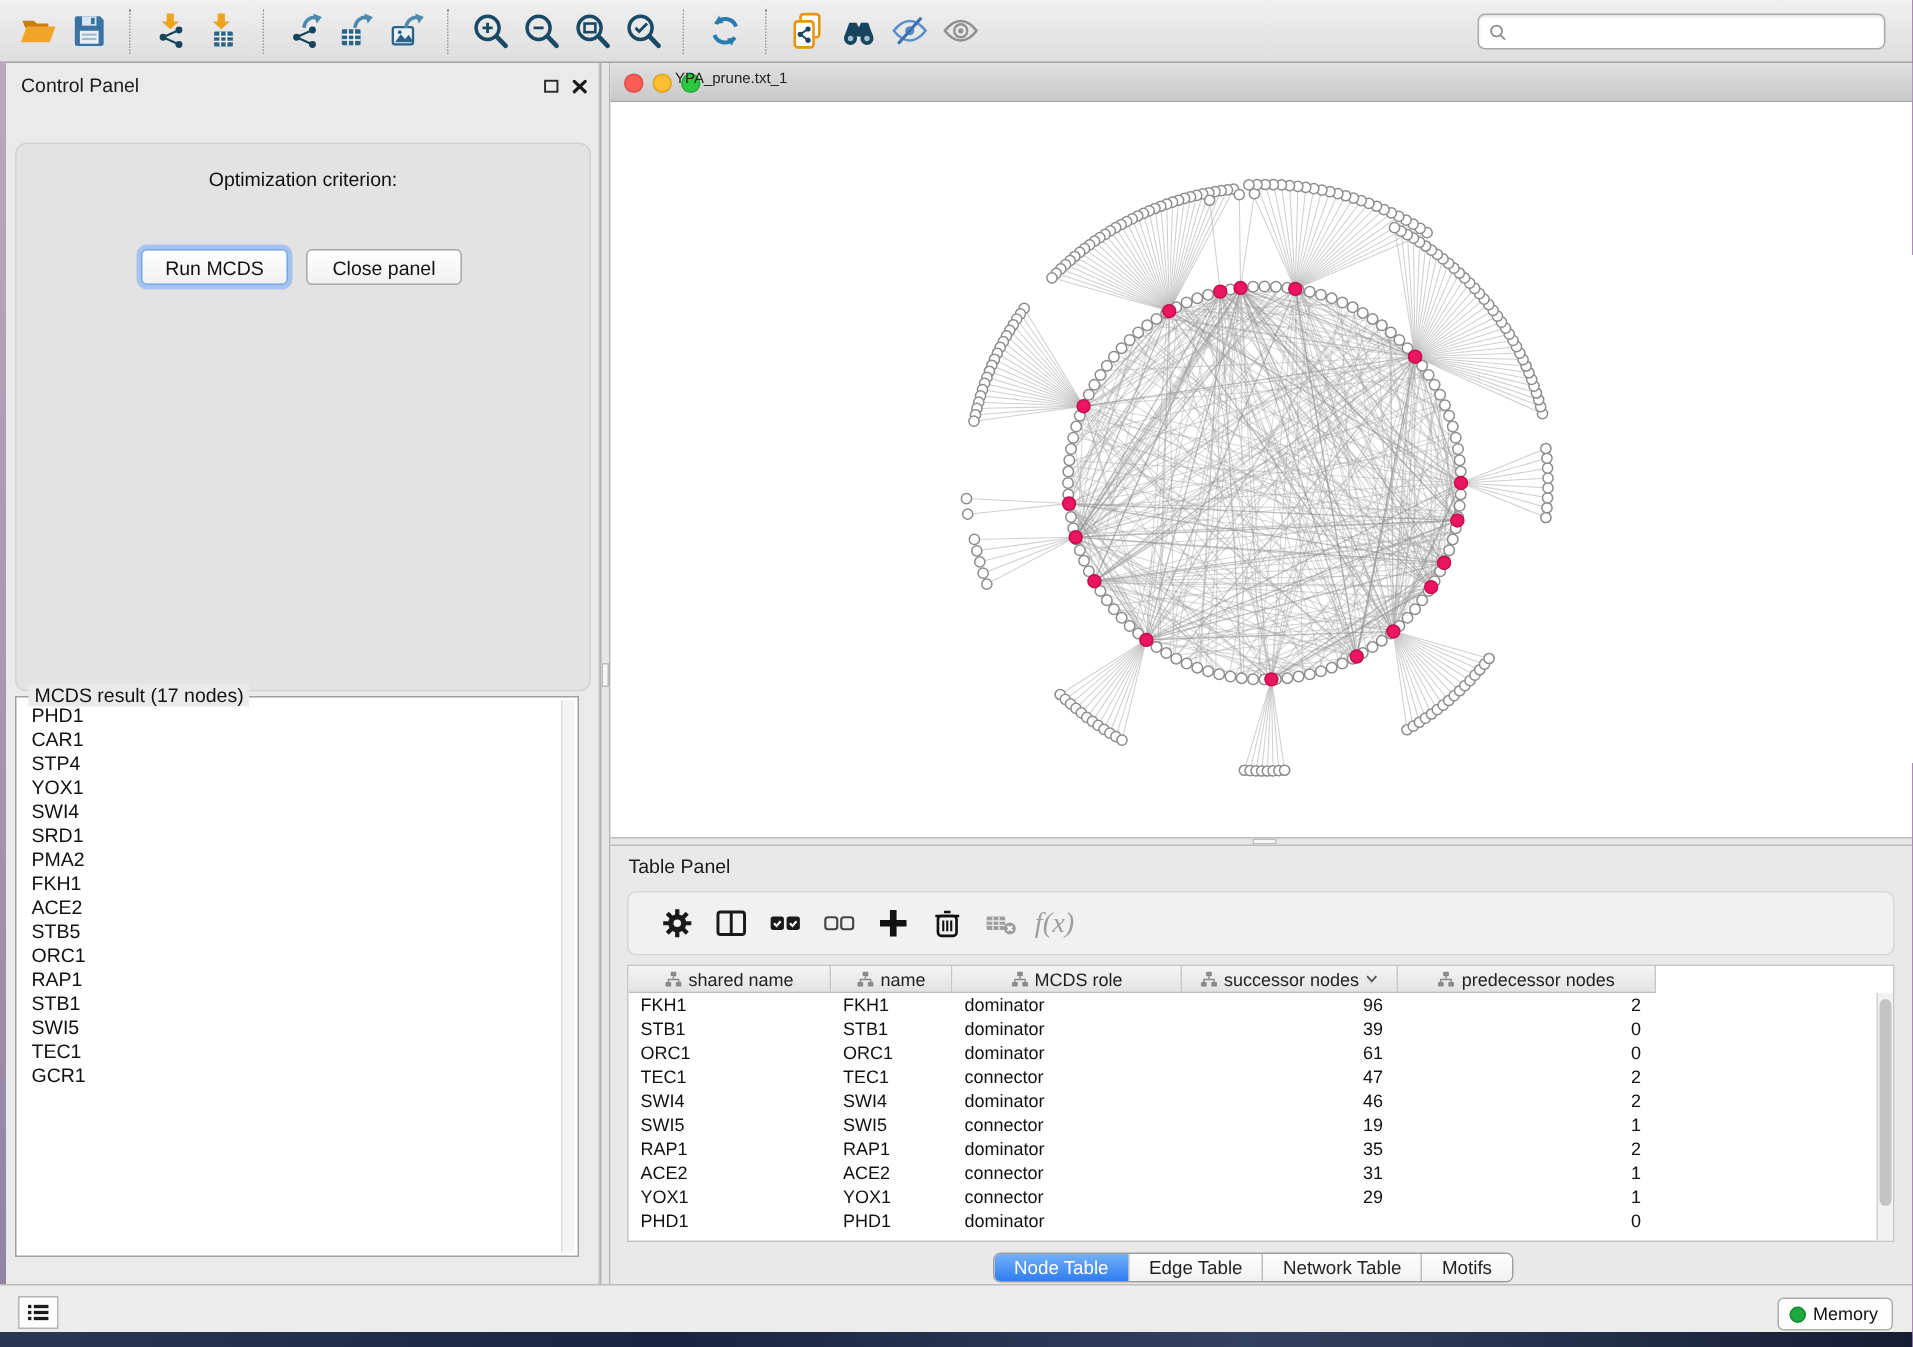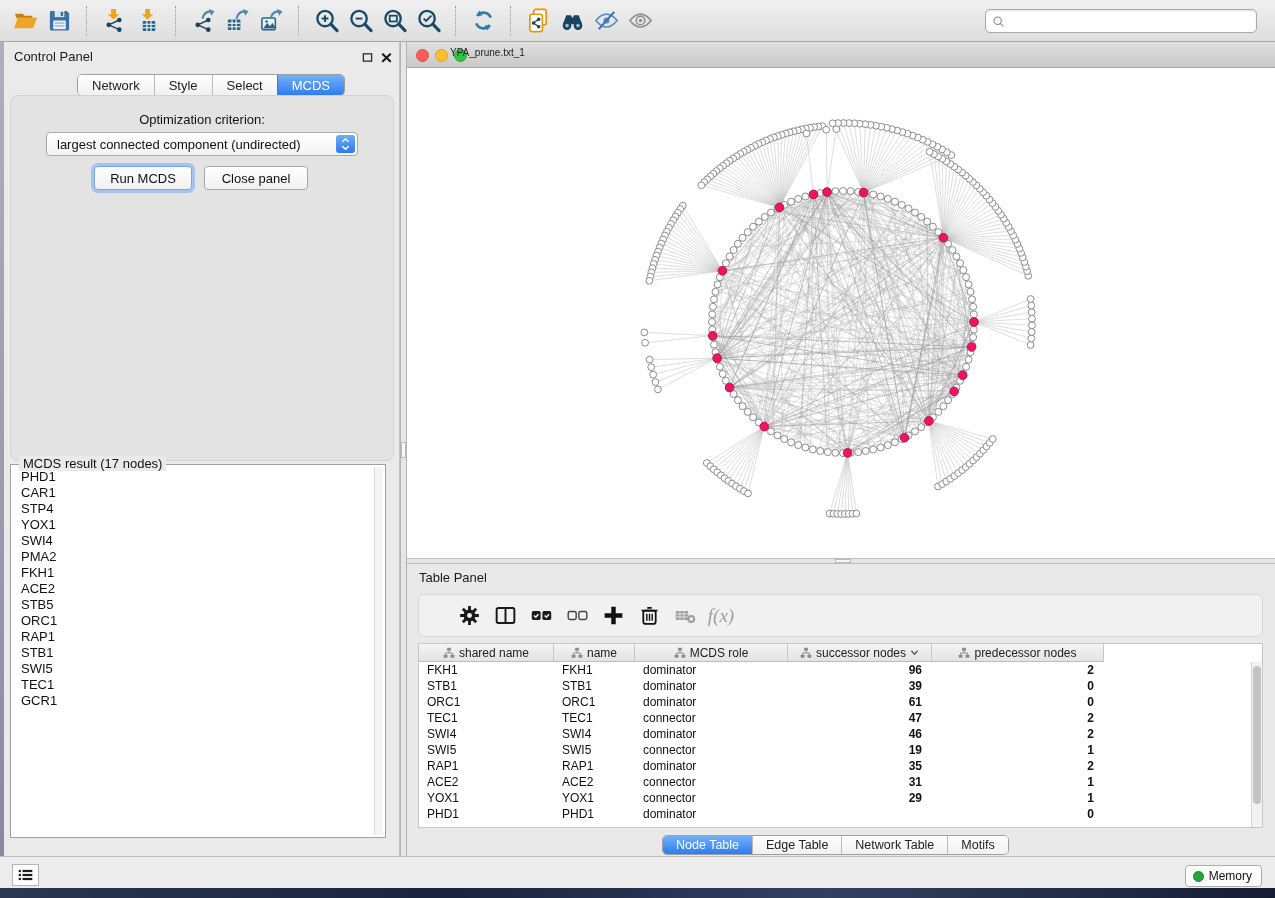--- a/index.html
+++ b/index.html
@@ -77,37 +77,37 @@
   .net-title { position:absolute; left:0; top:5px; width:100%; text-align:left; font-size:10px; color:#222;margin-left:43px; }
   .tlight { position:absolute; top:7px; width:13px; height:13px; border-radius:50%; }
   .tl-red { left:9px; background:#fb5d56; border:1px solid #e04b42; }
   .tl-yellow { left:28px; background:#fdbe30; border:1px solid #dfa023; }
   .tl-green { left:47px; background:#2cc83f; border:1px solid #26ab34; }
   #graph { position:absolute; left:0; top:26px; }
 
   
   .table-panel { position:absolute; left:407px; top:564px; width:868px; height:292px; background:#e9e9e9; }
   .tp-toolbar { position:absolute; left:11px; top:30px; width:845px; height:43px; background:#f1f1f1;
-    border:1px solid #d6d6d6; border-radius:6px; display:flex; align-items:center; padding-left:32px; }
+    border:1px solid #d6d6d6; border-radius:6px; display:flex; align-items:center; padding-left:14px; }
   .tp-btn { width:36px; height:34px; display:flex; align-items:center; justify-content:center; }
   .tp-btn svg { width:23px; height:23px; }
   .fx { font-family:"Liberation Serif","DejaVu Serif",serif; font-style:italic; font-size:19px; color:#9e9e9e; }
 
   .tbl { position:absolute; left:11px; top:79px; width:845px; height:185px; background:#fff; border:1px solid #c6c6c6; overflow:hidden; }
   .tbl-header { position:absolute; left:0; top:0; height:18px; display:flex;align-items:flex-end; }
   .th { height:18px; display:flex; align-items:center; justify-content:center; gap:4px;
     background:linear-gradient(#f4f4f4,#e3e3e3); border-right:1px solid #c6c6c6; border-bottom:1px solid #bdbdbd;
     font-size:12px; color:#222; }
   .th svg.attr { width:12px; height:12px; flex:none; }
   .th svg.sort { width:9px; height:7px; flex:none; }
   .tbl-body { position:absolute; left:0; top:18px; }
   .tr { display:flex; height:16px; }
   .td { height:16px; line-height:16px; font-size:12px; overflow:hidden; white-space:nowrap; }
   .td.txt { padding-left:8px; text-align:left; }
-  .td.num { padding-right:10px; text-align:right;font-weight:bold; }
+  .td.num { padding-right:10px; text-align:right; }
   .tbl-vscroll { position:absolute; right:0; top:18px; bottom:0; width:11px; background:#f2f2f2; border-left:1px solid #d4d4d4; }
   .tbl-vscroll .thumb { position:absolute; left:1px; right:1px; top:4px; height:138px; background:#c3c3c3; border-radius:5px; }
 
   .tp-tabs { left:255px; top:271px; height:20px; }
   .tp-tabs .seg { padding:0 13px; font-size:12.5px; }
 
   
   .status-bar { position:absolute; left:0; top:856px; width:1275px; height:34px; background:#ececec; border-top:1px solid #bdbdbd; }
   .list-btn { position:absolute; left:12px; top:7px; width:27px; height:22px; background:#fdfdfd; border:1px solid #b5b5b5;
     display:flex; align-items:center; justify-content:center; }
@@ -318,54 +318,38 @@
             <rect x="1.5" y="2" width="9" height="8" fill="none" stroke="#2b2b2b" stroke-width="1.4"></rect>
           </svg>
         </span>
       <span class="win-btn" style="left:374px;top:7px;">
           <svg viewBox="0 0 12 12">
             <path d="M2 2.5L10 10M10 2.5L2 10" stroke="#1a1a1a" stroke-width="2.3" stroke-linecap="round"></path>
           </svg>
         </span>
     </div>
 
-    <div class="seg-tabs cp-tabs" id="cp-tabs">
-        <div class="seg">Network</div>
-        <div class="seg">Style</div>
-        <div class="seg">Select</div>
-        <div class="seg active">MCDS</div>
-      </div>
 
     <div class="inner-box">
       <div class="opt-label">Optimization criterion:</div>
-      <div class="dropdown">
-        <span class="dd-text">largest connected component (undirected)</span>
-        <span class="dd-stepper">
-          <svg viewBox="0 0 10 7">
-              <path d="M1.5 5L5 1.5 8.5 5" fill="none" stroke="#fff" stroke-width="1.6"></path>
-            </svg>
-          <svg viewBox="0 0 10 7">
-              <path d="M1.5 2L5 5.5 8.5 2" fill="none" stroke="#fff" stroke-width="1.6"></path>
-            </svg>
-        </span>
-      </div>
       <div class="btn-row">
         <div class="push-btn btn-run">Run MCDS</div>
         <div class="push-btn btn-close">Close panel</div>
       </div>
     </div>
 
     <div class="mcds-fieldset">
       <span class="mcds-legend">MCDS result (17 nodes)</span>
       <div class="mcds-list" id="mcds-list">
           <div class="mcds-item">PHD1</div>
           <div class="mcds-item">CAR1</div>
           <div class="mcds-item">STP4</div>
           <div class="mcds-item">YOX1</div>
           <div class="mcds-item">SWI4</div>
+          <div class="mcds-item">SRD1</div>
           <div class="mcds-item">PMA2</div>
           <div class="mcds-item">FKH1</div>
           <div class="mcds-item">ACE2</div>
           <div class="mcds-item">STB5</div>
           <div class="mcds-item">ORC1</div>
           <div class="mcds-item">RAP1</div>
           <div class="mcds-item">STB1</div>
           <div class="mcds-item">SWI5</div>
           <div class="mcds-item">TEC1</div>
           <div class="mcds-item">GCR1</div>

